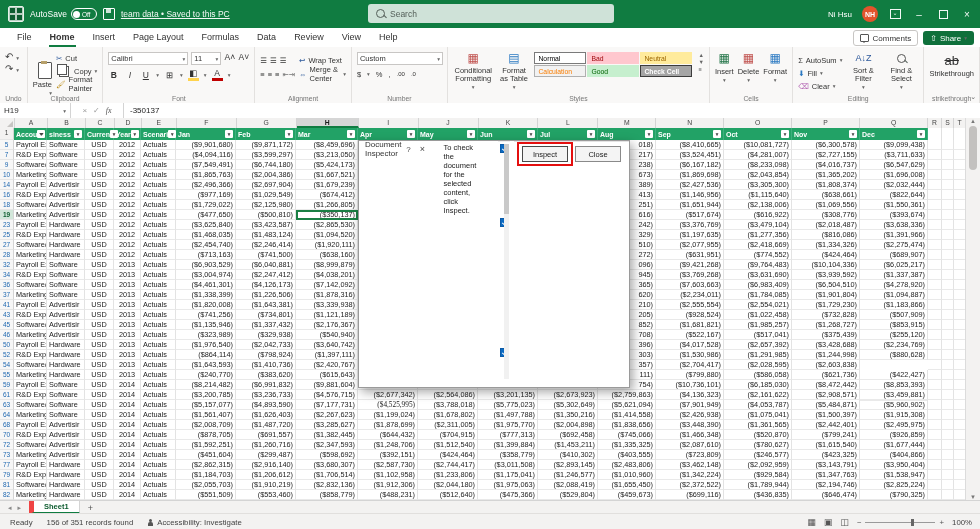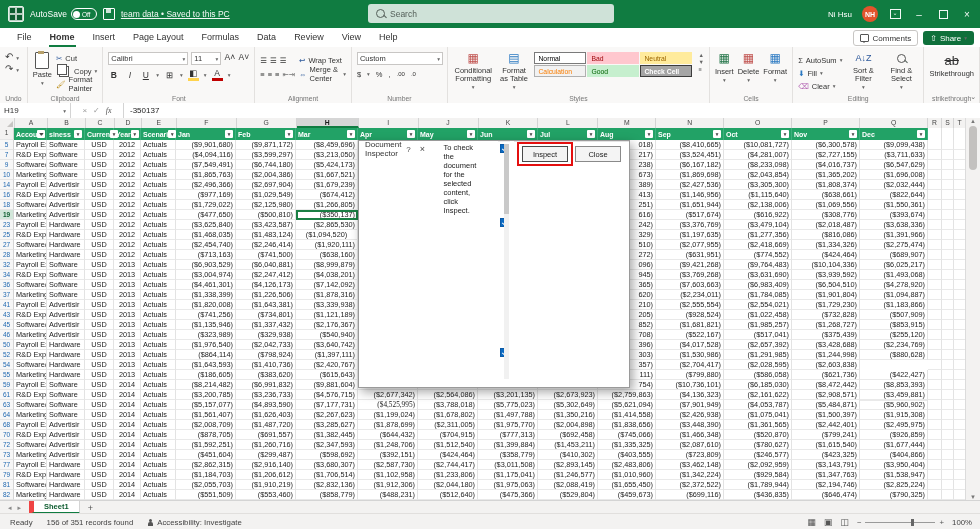--- a/index.html
+++ b/index.html
@@ -198,21 +198,21 @@
   </div>
 
   <div class="ribbon">
     <div class="rgroup" style="width:38px;flex-direction:column;gap:1px;padding-top:4px;">
       <span style="font-size:10px;color:#444;">↶ <span class="chev">▾</span></span>
       <span style="font-size:10px;color:#444;">↷ <span class="chev">▾</span></span>
       <div class="glabel">Undo</div>
     </div>
 
     <div class="rgroup" style="width:108px;">
-      <div class="icbtn" style="margin-top:2px;">
+      <div class="icbtn" style="margin-top:12px;align-items:flex-end;">
         <span class="paste-clip"></span>
         <span>Paste</span>
           <span class="chev">▾</span>
       </div>
       <div style="display:flex;flex-direction:column;gap:1px;margin-top:2px;">
         <div class="minirow">
             <span style="color:#2b579a;">✂</span>
             <span>Cut</span>
           </div>
         <div class="minirow">
@@ -712,21 +712,21 @@
       </div>
       <div class="drow">
         <div class="gut">25</div>
         <div class="dcell" style="width: 33px;">R&amp;D Expe</div>
         <div class="dcell" style="width: 38px;">Hardware</div>
         <div class="dcell ctr" style="width: 29px;">USD</div>
         <div class="dcell ctr" style="width: 27px;">2012</div>
         <div class="dcell" style="width: 35px;">Actuals</div>
         <div class="dcell num" style="width: 60px;">($1,468,035)</div>
         <div class="dcell num" style="width: 60px;">($1,483,124)</div>
-        <div class="dcell num" style="width: 62px; text-align: center;">($1,094,520)</div>
+        <div class="dcell num" style="width: 62px;">($1,094,520)</div>
         <div class="dcell num" style="width: 60px;"></div>
         <div class="dcell num" style="width: 60px;"></div>
         <div class="dcell num" style="width: 60px;"></div>
         <div class="dcell num" style="width: 60px;"></div>
         <div class="dcell num" style="width: 58px;">329)</div>
         <div class="dcell num" style="width: 68px;">($1,197,635)</div>
         <div class="dcell num" style="width: 68px;">($1,277,356)</div>
         <div class="dcell num" style="width: 68px;">($816,086)</div>
         <div class="dcell num" style="width: 68px;">($1,391,966)</div>
         <div class="dcell" style="width: 14px;"></div>
@@ -813,21 +813,21 @@
         <div class="dcell num" style="width: 60px;">($2,247,412)</div>
         <div class="dcell num" style="width: 62px;">($4,038,201)</div>
         <div class="dcell num" style="width: 60px;"></div>
         <div class="dcell num" style="width: 60px;"></div>
         <div class="dcell num" style="width: 60px;"></div>
         <div class="dcell num" style="width: 60px;"></div>
         <div class="dcell num" style="width: 58px;">945)</div>
         <div class="dcell num" style="width: 68px;">($3,769,268)</div>
         <div class="dcell num" style="width: 68px;">($3,631,690)</div>
         <div class="dcell num" style="width: 68px;">($3,939,592)</div>
-        <div class="dcell num" style="width: 68px;">($1,493,068)</div>
+        <div class="dcell num" style="width: 68px;">($1,337,387)</div>
         <div class="dcell" style="width: 14px;"></div>
         <div class="dcell" style="width: 12px;"></div>
         <div class="dcell" style="width: 12px;"></div>
       </div>
       <div class="drow">
         <div class="gut">36</div>
         <div class="dcell" style="width: 33px;">Software/</div>
         <div class="dcell" style="width: 38px;">Software</div>
         <div class="dcell ctr" style="width: 29px;">USD</div>
         <div class="dcell ctr" style="width: 27px;">2013</div>
@@ -1032,21 +1032,21 @@
         <div class="dcell" style="width: 12px;"></div>
         <div class="dcell" style="width: 12px;"></div>
       </div>
       <div class="drow">
         <div class="gut">55</div>
         <div class="dcell" style="width: 33px;">Marketing</div>
         <div class="dcell" style="width: 38px;">Hardware</div>
         <div class="dcell ctr" style="width: 29px;">USD</div>
         <div class="dcell ctr" style="width: 27px;">2013</div>
         <div class="dcell" style="width: 35px;">Actuals</div>
-        <div class="dcell num" style="width: 60px;">($186,605)</div>
+        <div class="dcell num" style="width: 60px;">($240,770)</div>
         <div class="dcell num" style="width: 60px;">($383,620)</div>
         <div class="dcell num" style="width: 62px;">($615,643)</div>
         <div class="dcell num" style="width: 60px;"></div>
         <div class="dcell num" style="width: 60px;"></div>
         <div class="dcell num" style="width: 60px;"></div>
         <div class="dcell num" style="width: 60px;"></div>
         <div class="dcell num" style="width: 58px;">111)</div>
         <div class="dcell num" style="width: 68px;">($799,880)</div>
         <div class="dcell num" style="width: 68px;">($586,058)</div>
         <div class="dcell num" style="width: 68px;">($621,736)</div>

